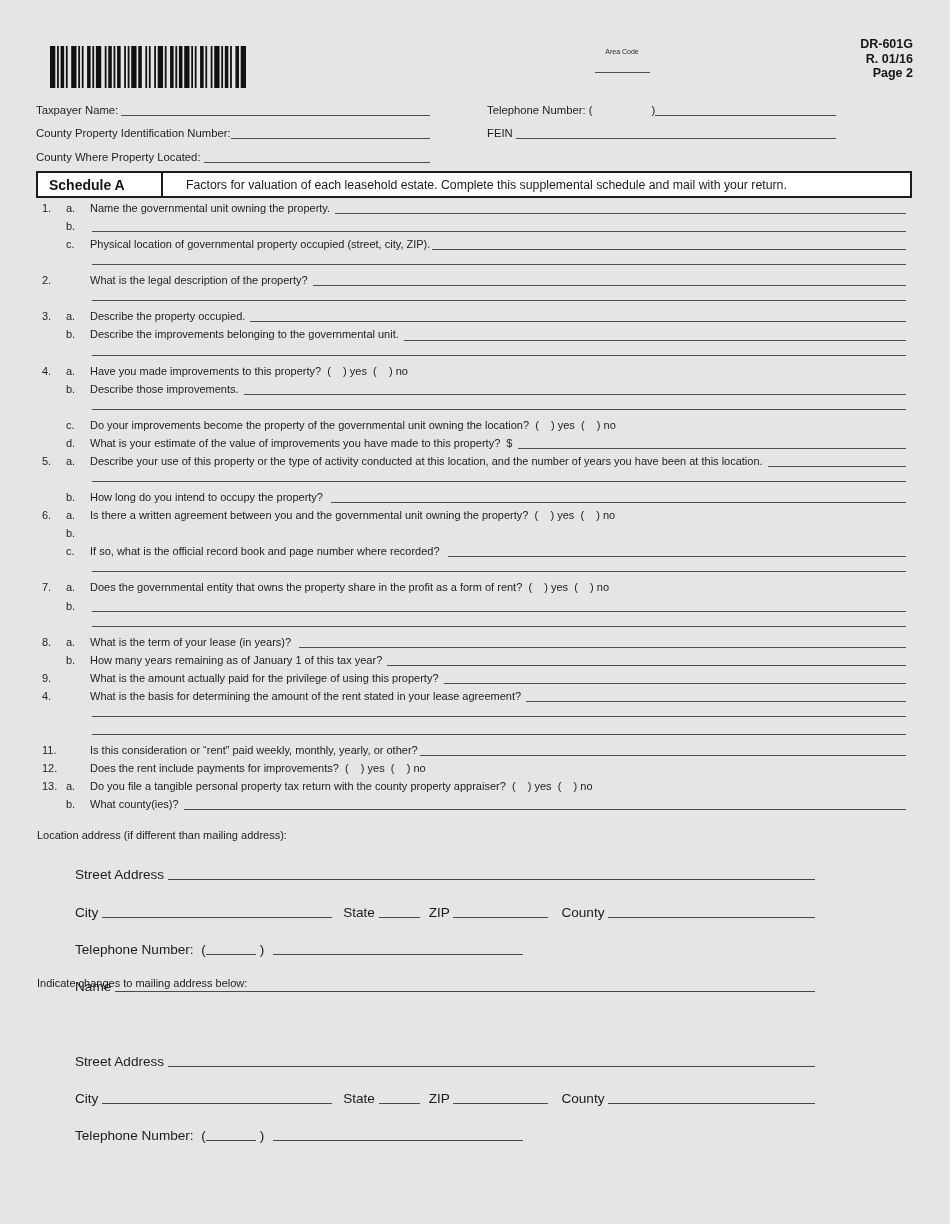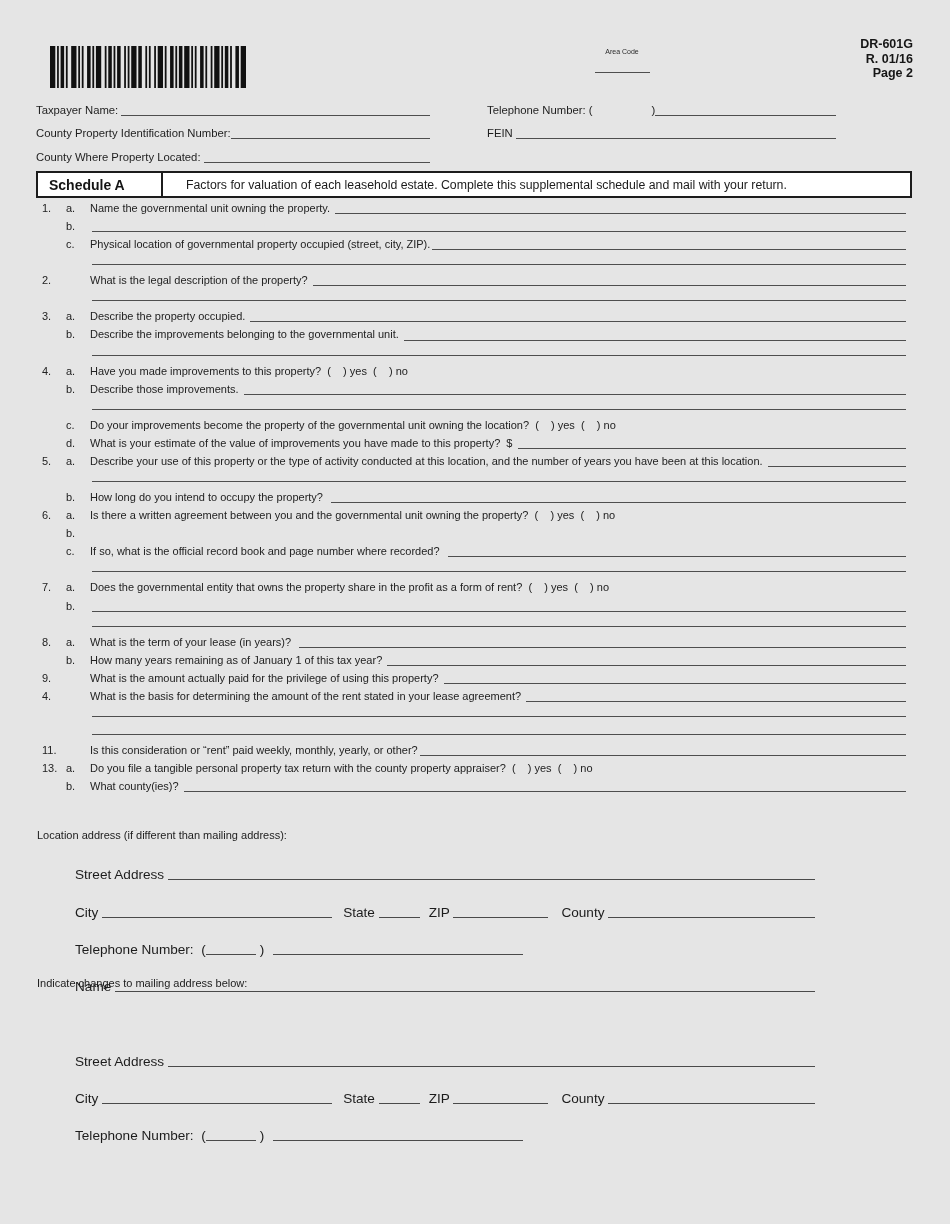--- a/index.html
+++ b/index.html
@@ -190,20 +190,21 @@
       <div class="q-row"><span class="q-num">4.</span><span class="q-letter"></span><span class="q-text">What is the basis for determining the amount of the rent stated in your lease agreement? </span><span class="q-line"></span></div>
       <div class="q-cont">
         <span class="q-indent"></span>
         <span class="q-line"></span>
       </div>
       <div class="q-cont">
         <span class="q-indent"></span>
         <span class="q-line"></span>
       </div>
       <div class="q-row"><span class="q-num">11.</span><span class="q-letter"></span><span class="q-text">Is this consideration or “rent” paid weekly, monthly, yearly, or other?</span><span class="q-line"></span></div>
+      <div class="q-row"><span class="q-num">12.</span><span class="q-letter"></span><span class="q-text">Does the rent include payments for improvements?  (    ) yes  (    ) no</span></div>
       <div class="q-row"><span class="q-num">13.</span><span class="q-letter">a.</span><span class="q-text">Do you file a tangible personal property tax return with the county property appraiser?  (    ) yes  (    ) no</span></div>
       <div class="q-row"><span class="q-num"></span><span class="q-letter">b.</span><span class="q-text">What county(ies)? </span><span class="q-line"></span></div>
     </div>
 
   <div class="b-heading" style="top:829px">Location address (if different than mailing address):</div>
 
   <div class="b-row" style="top:862px; width:740px;">
     <span>Street Address </span>
     <span class="b-line b-grow"></span>
   </div>

